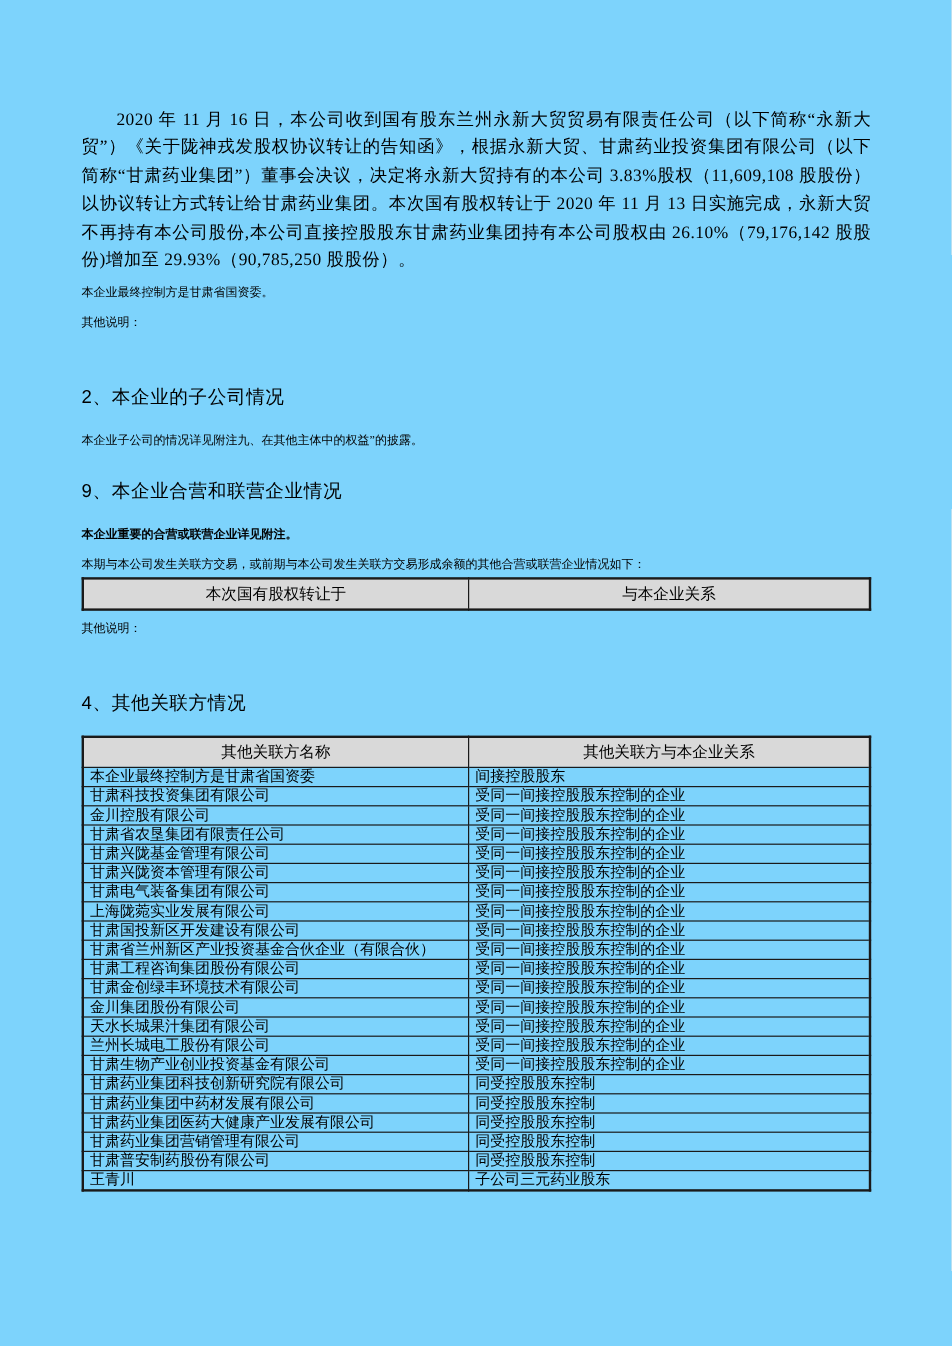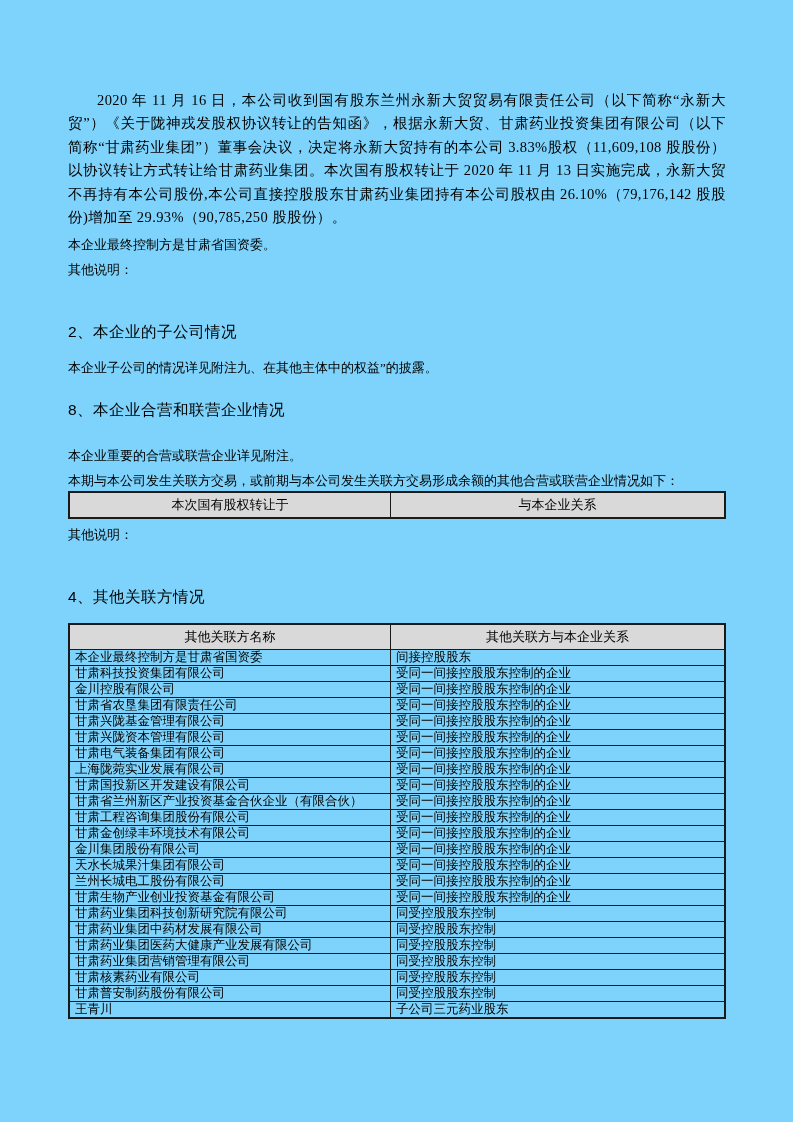--- a/index.html
+++ b/index.html
@@ -16,37 +16,37 @@
 
   .para1 {
     margin-top: 89px;
     font-size: 14.5px;
     line-height: 23.4px;
     text-align: justify;
     text-indent: 2em;
     letter-spacing: 0.4px;
   }
   .note {
-    font-size: 13px;
+    font-size: 10px;
     line-height: 14px;
   }
   .mt-controller { margin-top: 9px; }
   .mt-other1 { margin-top: 11px; }
 
   .sec-heading {
     font-family: "Liberation Sans", "DejaVu Sans", sans-serif;
     font-size: 15.5px;
     font-weight: 400;
     line-height: 17px;
     letter-spacing: 0.5px;
   }
   .mt-h2 { margin-top: 46px; }
   .mt-s2body { margin-top: 21px; }
   .mt-h3 { margin-top: 26px; }
-  .mt-s3body1 { margin-top: 31px; }
+  .mt-s3body1 { margin-top: 21px; font-weight: bold; }
   .mt-s3body2 { margin-top: 11px; }
   .mt-other2 { margin-top: 9px; }
   .mt-h4 { margin-top: 46px; }
 
   table {
     width: 100%;
     border-collapse: collapse;
     table-layout: fixed;
     border: 2px solid #1a1a1a;
   }
@@ -82,21 +82,21 @@
     <p class="para1">2020 年 11 月 16 日，本公司收到国有股东兰州永新大贸贸易有限责任公司（以下简称“永新大贸”）《关于陇神戎发股权协议转让的告知函》，根据永新大贸、甘肃药业投资集团有限公司（以下简称“甘肃药业集团”）董事会决议，决定将永新大贸持有的本公司 3.83%股权（11,609,108 股股份）以协议转让方式转让给甘肃药业集团。本次国有股权转让于 2020 年 11 月 13 日实施完成，永新大贸不再持有本公司股份,本公司直接控股股东甘肃药业集团持有本公司股权由 26.10%（79,176,142 股股份)增加至 29.93%（90,785,250 股股份）。</p>
 
     <p class="note mt-controller">本企业最终控制方是甘肃省国资委。</p>
 
     <p class="note mt-other1">其他说明：</p>
 
     <h2 class="sec-heading mt-h2">2、本企业的子公司情况</h2>
 
     <p class="note mt-s2body">本企业子公司的情况详见附注九、在其他主体中的权益”的披露。</p>
 
-    <h2 class="sec-heading mt-h3">8、本企业合营和联营企业情况</h2>
+    <h2 class="sec-heading mt-h3">9、本企业合营和联营企业情况</h2>
 
     <p class="note mt-s3body1">本企业重要的合营或联营企业详见附注。</p>
 
     <p class="note mt-s3body2">本期与本公司发生关联方交易，或前期与本公司发生关联方交易形成余额的其他合营或联营企业情况如下：</p>
 
     <table class="tbl-joint">
       <colgroup>
           <col class="col-name">
           <col class="col-rel">
         </colgroup>
@@ -199,24 +199,20 @@
           </tr>
           <tr>
             <td>甘肃药业集团医药大健康产业发展有限公司</td>
             <td>同受控股股东控制</td>
           </tr>
           <tr>
             <td>甘肃药业集团营销管理有限公司</td>
             <td>同受控股股东控制</td>
           </tr>
           <tr>
-            <td>甘肃核素药业有限公司</td>
-            <td>同受控股股东控制</td>
-          </tr>
-          <tr>
             <td>甘肃普安制药股份有限公司</td>
             <td>同受控股股东控制</td>
           </tr>
           <tr>
             <td>王青川</td>
             <td>子公司三元药业股东</td>
           </tr>
         </tbody>
     </table>
 

